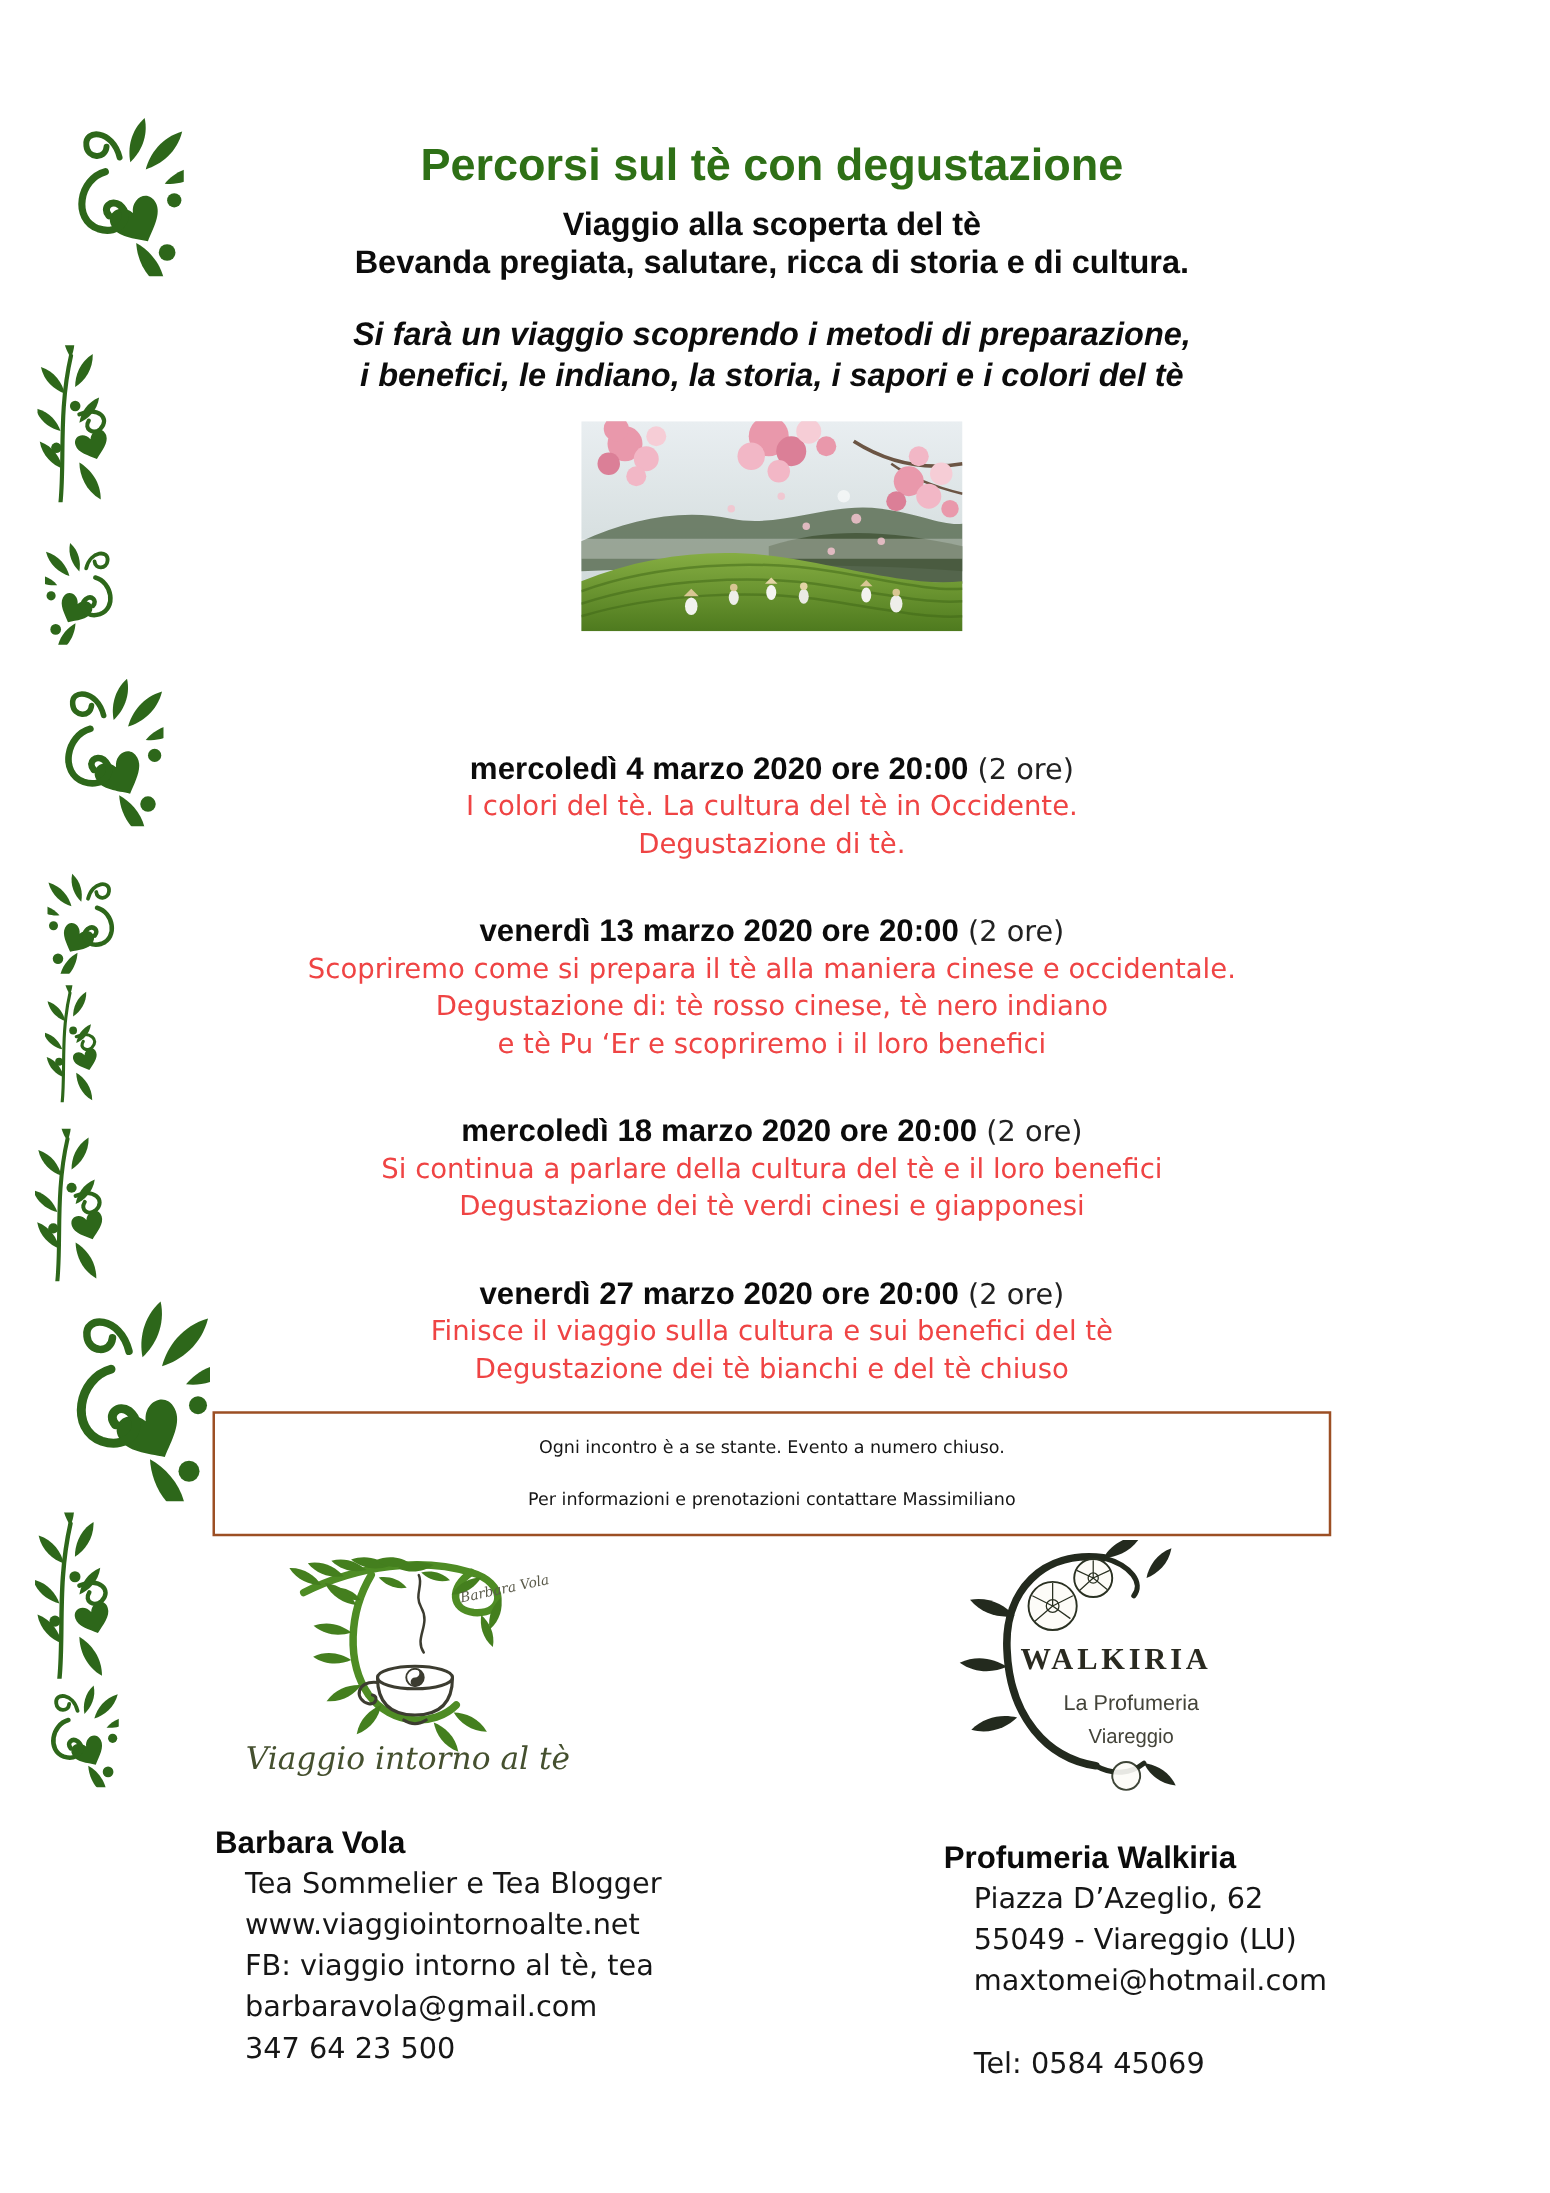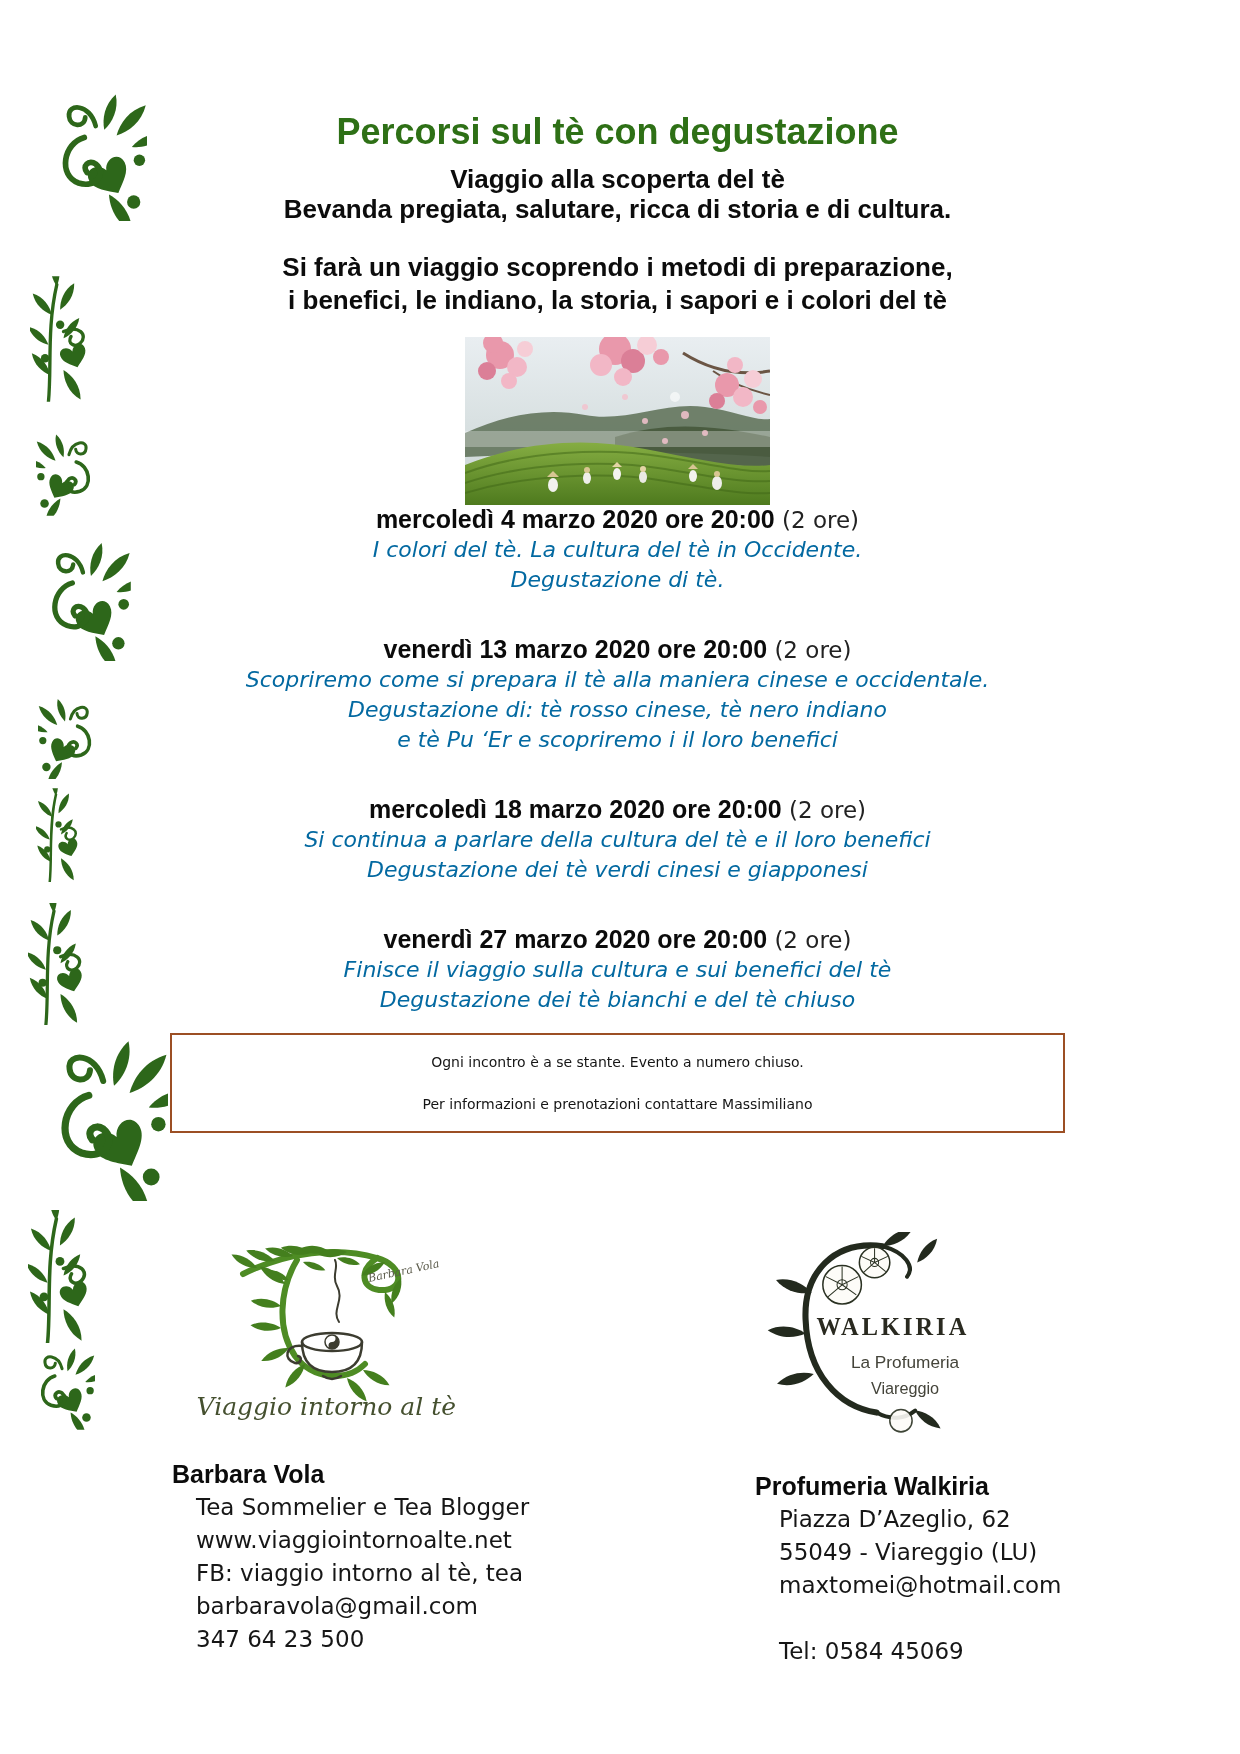--- a/index.html
+++ b/index.html
@@ -9,30 +9,30 @@
   .orn{position:absolute;color:#2d671a;}
   .orn svg{display:block;width:100%;height:100%;overflow:visible;}
   .mirror{transform:scaleX(-1);}
   
   .content{position:absolute;left:170px;top:0;width:895px;text-align:center;}
   .title{margin:108px 0 0;font-family:"Liberation Sans",sans-serif;font-weight:bold;
          font-size:36px;line-height:48px;color:#2e7016;}
   .subtitle{margin-top:8px;font-family:"Liberation Sans",sans-serif;font-weight:bold;
             font-size:26px;line-height:30px;color:#0c0c0c;}
   .intro{margin-top:27px;font-family:"Liberation Sans",sans-serif;font-weight:bold;
-         font-size:26px;line-height:33px;color:#0c0c0c;}
+         font-size:26px;line-height:33px;color:#0c0c0c;font-style:italic;}
   .photo-wrap{margin:20px auto 0;width:305px;height:168px;}
   .photo-wrap svg{display:block;}
-  .events{}
+  .events{margin-top:96px;}
   .event{margin-top:0;}
   .event + .event{margin-top:40px;}
   .event-head{font-size:23px;line-height:29px;}
   .ev-date{font-family:"Liberation Sans",sans-serif;font-weight:bold;font-size:25px;color:#0b0b0b;}
   .ev-dur{font-family:"DejaVu Sans",sans-serif;font-weight:normal;font-size:23px;color:#222;}
-  .event-line{font-size:22px;line-height:30px;color:#0369a1;font-style:italic;}
+  .event-line{font-size:22px;line-height:30px;color:#ef4444;}
   .notice{margin-top:18px;border:2px solid #9c4f24;padding:6px 10px 6px;}
   .notice p{margin:0;font-size:14px;line-height:42px;color:#151515;}
   
   .viaggio-logo{position:absolute;left:222px;top:1230px;width:210px;}
   .viaggio-script{position:absolute;left:196px;top:1392px;width:260px;text-align:right;
                   font-family:"DejaVu Serif",serif;font-style:italic;font-size:25px;
                   color:#45502f;}
   .walkiria-logo{position:absolute;left:762px;top:1232px;width:215px;height:208px;}
   .contact{position:absolute;text-align:left;}
   .contact .c-name{font-family:"Liberation Sans",sans-serif;font-weight:bold;

